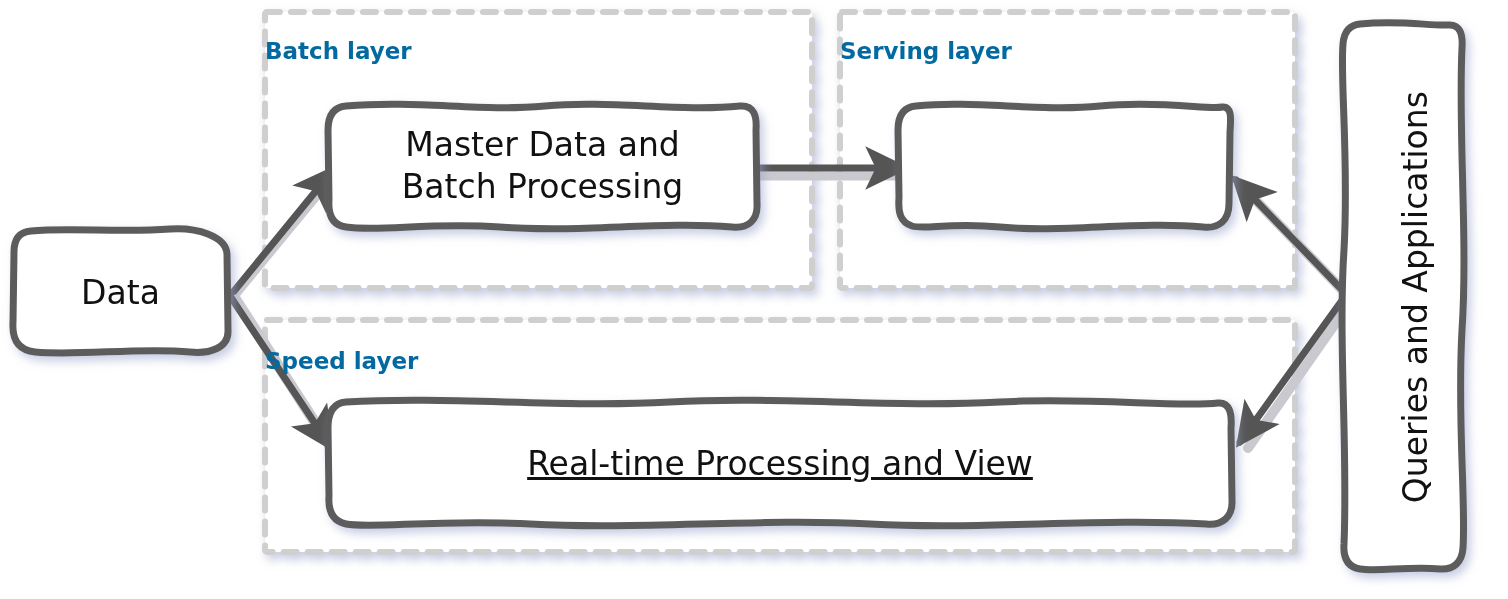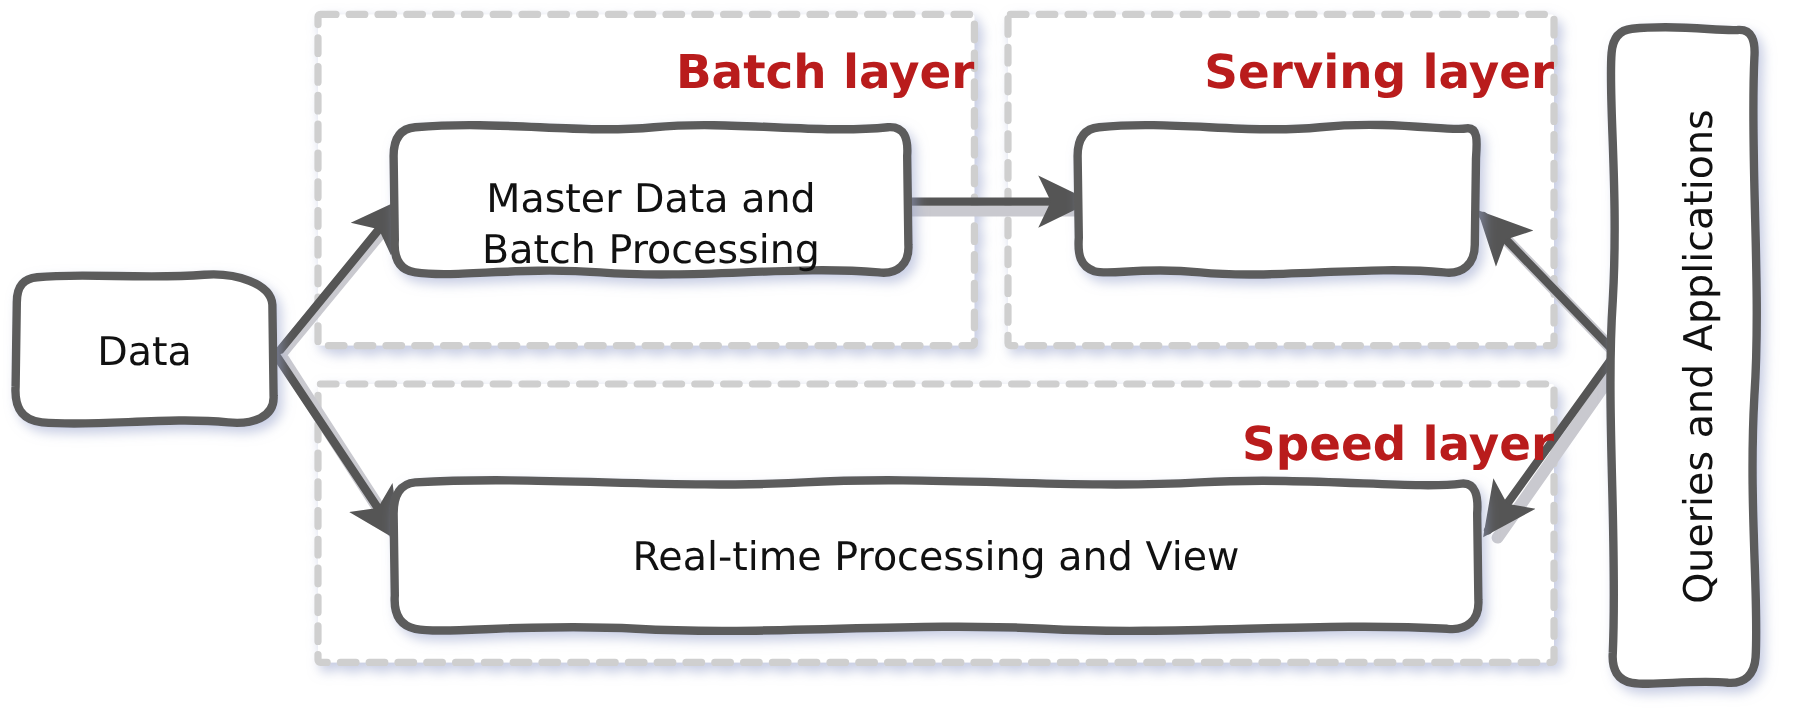--- a/index.html
+++ b/index.html
@@ -17,27 +17,27 @@
   }
   #stage svg.layer {
     position: absolute;
     left: 0;
     top: 0;
     width: 1508px;
     height: 599px;
   }
   .label-layer {
     position: absolute;
-    color: #b91c1c;
+    color: #0369a1;
     font-weight: bold;
-    font-size: 39px;
+    font-size: 23px;
     font-family: "DejaVu Sans", sans-serif;
     letter-spacing: 0px;
     white-space: nowrap;
-    text-align: right;
+    text-align: left;
   }
   .node-text {
     position: absolute;
     color: #111111;
     font-size: 33px;
     font-family: "DejaVu Sans", sans-serif;
     text-align: center;
     line-height: 1.28;
     white-space: pre-line;
     pointer-events: none;
@@ -168,21 +168,21 @@
   </svg>
 
   <div class="label-layer" style="left:265px; top:38px; width:547px;">Batch layer</div>
 
   <div class="label-layer" style="left:840px; top:38px; width:455px;">Serving layer</div>
 
   <div class="label-layer" style="left:265px; top:348px; width:1030px;">Speed layer</div>
 
   <div class="node-text" style="left:13px; top:272px; width:215px;text-align:center;">Data</div>
 
-  <div class="node-text" style="left:328px; top:124px; width:429px;margin-top:21px;">Master Data and
+  <div class="node-text" style="left:328px; top:124px; width:429px;">Master Data and
 Batch Processing</div>
 
 
-  <div class="node-text" style="left:328px; top:443px; width:904px;">Real-time Processing and View</div>
+  <div class="node-text" style="left:328px; top:443px; width:904px;text-decoration:underline;">Real-time Processing and View</div>
 
   <div class="node-text vertical" style="left:1142px; top:276px; width:548px; transform:rotate(-90deg);">Queries and Applications</div>
 
 </div>
 
 </body></html>

